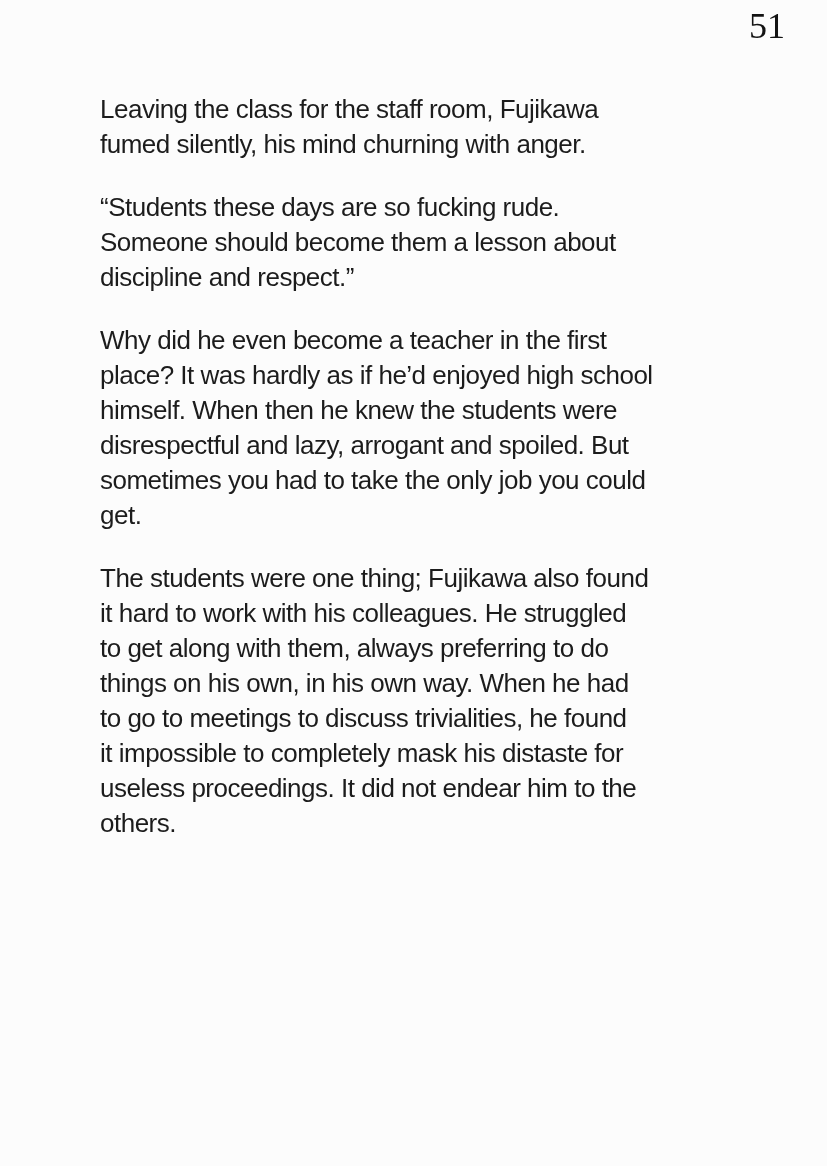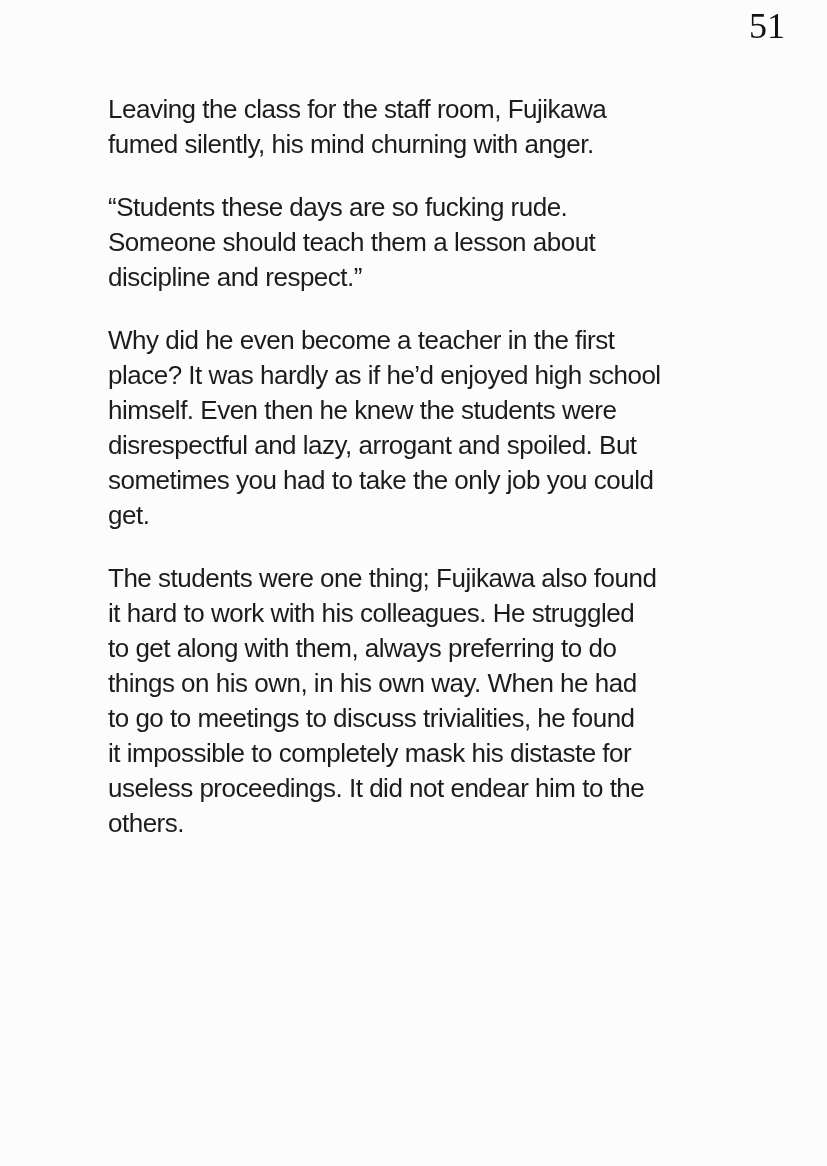--- a/index.html
+++ b/index.html
@@ -20,21 +20,21 @@
     top: 5px;
     right: 42px;
     font-family: "Liberation Serif", serif;
     font-size: 36px;
     font-weight: 400;
     color: #131313;
     letter-spacing: 0px;
   }
   .content {
     position: absolute;
-    left: 108px;
+    left: 100px;
     top: 92px;
     width: 700px;
   }
   .para {
     margin: 0 0 28px 0;
     font-size: 26px;
     line-height: 35px;
     letter-spacing: -0.5px;
     color: #1c1c1c;
     white-space: pre-line;
@@ -44,25 +44,25 @@
 </head>
 <body>
 
 <div class="page">
   <div class="page-number">51</div>
 
   <main class="content">
     <p class="para">Leaving the class for the staff room, Fujikawa
 fumed silently, his mind churning with anger.</p>
     <p class="para">“Students these days are so fucking rude.
-Someone should teach them a lesson about
+Someone should become them a lesson about
 discipline and respect.”</p>
     <p class="para">Why did he even become a teacher in the first
 place? It was hardly as if he’d enjoyed high school
-himself. Even then he knew the students were
+himself. When then he knew the students were
 disrespectful and lazy, arrogant and spoiled. But
 sometimes you had to take the only job you could
 get.</p>
     <p class="para">The students were one thing; Fujikawa also found
 it hard to work with his colleagues. He struggled
 to get along with them, always preferring to do
 things on his own, in his own way. When he had
 to go to meetings to discuss trivialities, he found
 it impossible to completely mask his distaste for
 useless proceedings. It did not endear him to the

